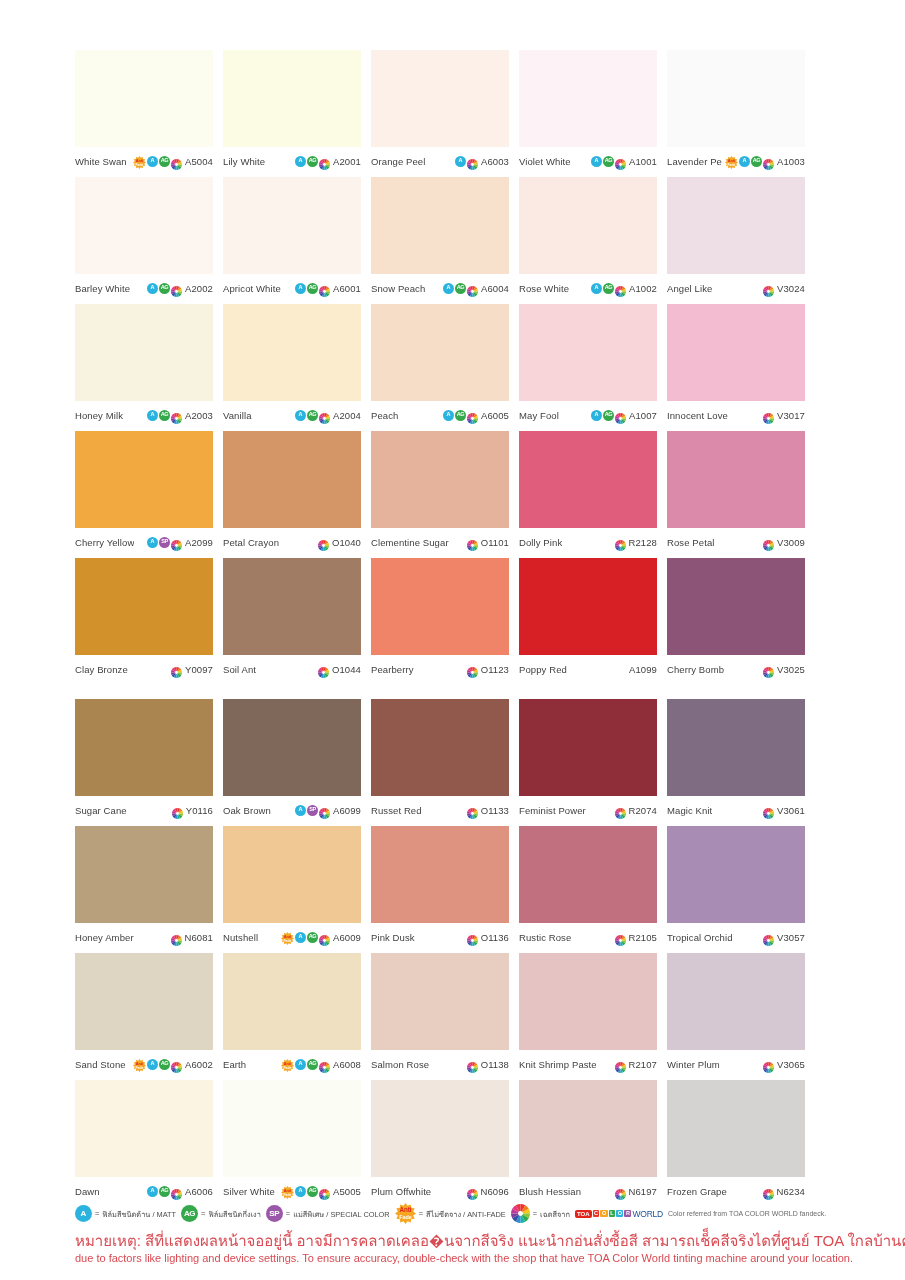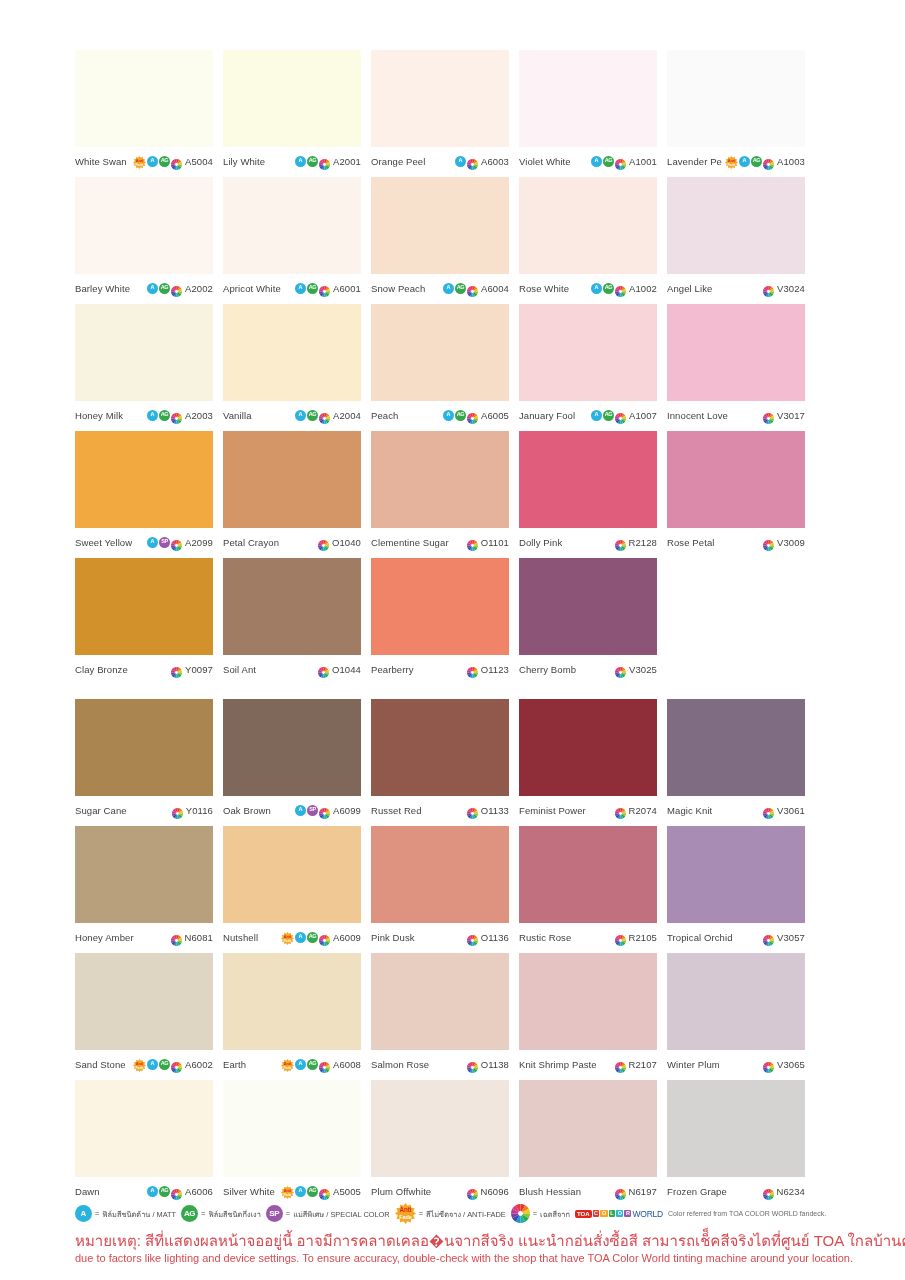--- a/index.html
+++ b/index.html
@@ -545,21 +545,21 @@
                 <path d="M50,50 L25.0,6.7 A50,50 0 0,1 50.0,0.0 Z" fill="#e8353f"></path>
                 <circle cx="50" cy="50" r="13" fill="#ffffff"></circle>
               </svg></span>
           </span>
           <span class="swatch-code">A6005</span>
         </div>
       </div>
       <div class="swatch-cell">
         <div class="swatch-chip" style="background: rgb(248, 213, 216);"></div>
         <div class="swatch-meta">
-          <span class="swatch-name">January Fool</span>
+          <span class="swatch-name">May Fool</span>
           <span class="swatch-spacer"></span>
           <span class="badges">
             <span class="badge badge-a">A</span>
             <span class="badge badge-ag">AG</span>
             <span class="badge-cw" style="width: 11px; height: 11px;"><svg viewBox="0 0 100 100" width="11" height="11">
                 <path d="M50,50 L50.0,0.0 A50,50 0 0,1 75.0,6.7 Z" fill="#e8352e"></path>
                 <path d="M50,50 L75.0,6.7 A50,50 0 0,1 93.3,25.0 Z" fill="#f07d1a"></path>
                 <path d="M50,50 L93.3,25.0 A50,50 0 0,1 100.0,50.0 Z" fill="#f5c518"></path>
                 <path d="M50,50 L100.0,50.0 A50,50 0 0,1 93.3,75.0 Z" fill="#8cc63f"></path>
                 <path d="M50,50 L93.3,75.0 A50,50 0 0,1 75.0,93.3 Z" fill="#29a84b"></path>
@@ -599,21 +599,21 @@
               </svg></span>
           </span>
           <span class="swatch-code">V3017</span>
         </div>
       </div>
     </div>
     <div class="swatch-row">
       <div class="swatch-cell">
         <div class="swatch-chip" style="background: rgb(242, 169, 63);"></div>
         <div class="swatch-meta">
-          <span class="swatch-name">Sweet Yellow</span>
+          <span class="swatch-name">Cherry Yellow</span>
           <span class="swatch-spacer"></span>
           <span class="badges">
             <span class="badge badge-a">A</span>
             <span class="badge badge-sp">SP</span>
             <span class="badge-cw" style="width: 11px; height: 11px;"><svg viewBox="0 0 100 100" width="11" height="11">
                 <path d="M50,50 L50.0,0.0 A50,50 0 0,1 75.0,6.7 Z" fill="#e8352e"></path>
                 <path d="M50,50 L75.0,6.7 A50,50 0 0,1 93.3,25.0 Z" fill="#f07d1a"></path>
                 <path d="M50,50 L93.3,25.0 A50,50 0 0,1 100.0,50.0 Z" fill="#f5c518"></path>
                 <path d="M50,50 L100.0,50.0 A50,50 0 0,1 93.3,75.0 Z" fill="#8cc63f"></path>
                 <path d="M50,50 L93.3,75.0 A50,50 0 0,1 75.0,93.3 Z" fill="#29a84b"></path>
@@ -798,20 +798,29 @@
                 <path d="M50,50 L50.0,100.0 A50,50 0 0,1 25.0,93.3 Z" fill="#2b8fd1"></path>
                 <path d="M50,50 L25.0,93.3 A50,50 0 0,1 6.7,75.0 Z" fill="#2f4fa8"></path>
                 <path d="M50,50 L6.7,75.0 A50,50 0 0,1 0.0,50.0 Z" fill="#7b3fa0"></path>
                 <path d="M50,50 L0.0,50.0 A50,50 0 0,1 6.7,25.0 Z" fill="#b93b95"></path>
                 <path d="M50,50 L6.7,25.0 A50,50 0 0,1 25.0,6.7 Z" fill="#e8357f"></path>
                 <path d="M50,50 L25.0,6.7 A50,50 0 0,1 50.0,0.0 Z" fill="#e8353f"></path>
                 <circle cx="50" cy="50" r="13" fill="#ffffff"></circle>
               </svg></span>
           </span>
           <span class="swatch-code">O1123</span>
+        </div>
+      </div>
+      <div class="swatch-cell">
+        <div class="swatch-chip" style="background: rgb(215, 31, 38);"></div>
+        <div class="swatch-meta">
+          <span class="swatch-name">Poppy Red</span>
+          <span class="swatch-spacer"></span>
+          <span class="badges"></span>
+          <span class="swatch-code">A1099</span>
         </div>
       </div>
       <div class="swatch-cell">
         <div class="swatch-chip" style="background: rgb(140, 85, 119);"></div>
         <div class="swatch-meta">
           <span class="swatch-name">Cherry Bomb</span>
           <span class="swatch-spacer"></span>
           <span class="badges">
             <span class="badge-cw" style="width: 11px; height: 11px;"><svg viewBox="0 0 100 100" width="11" height="11">
                 <path d="M50,50 L50.0,0.0 A50,50 0 0,1 75.0,6.7 Z" fill="#e8352e"></path>

